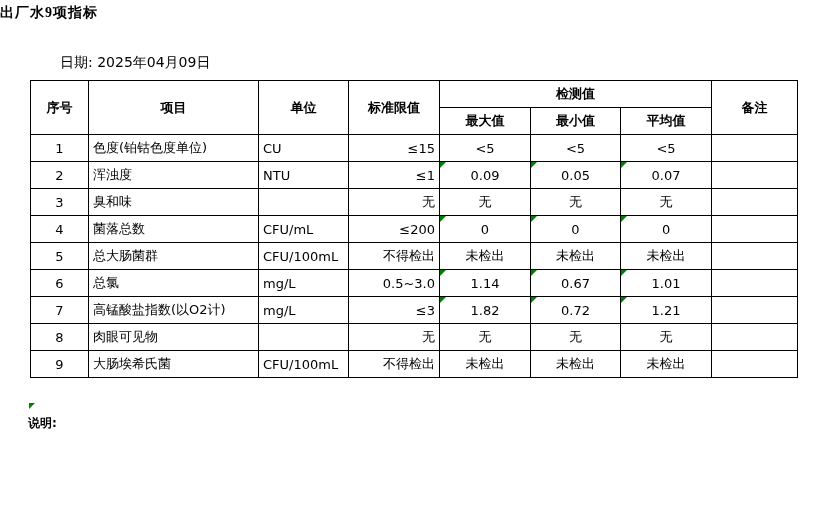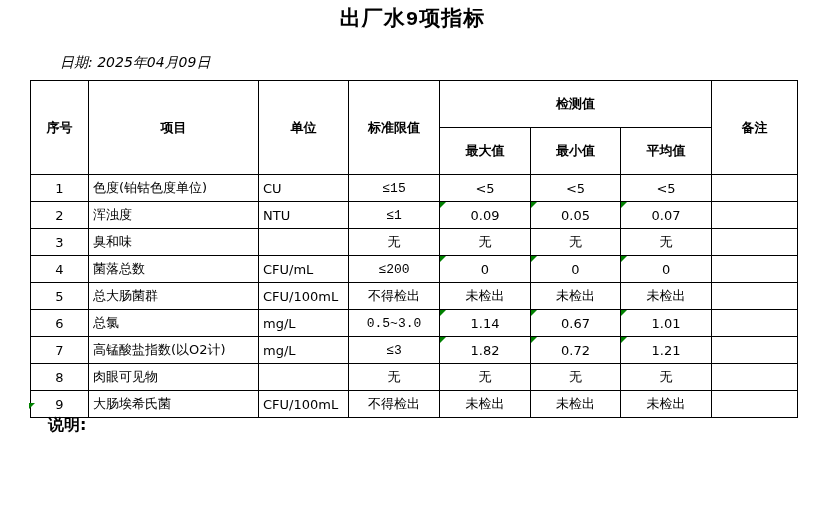--- a/index.html
+++ b/index.html
@@ -1,70 +1,69 @@
 <!DOCTYPE html>
 <html><head>
 <meta charset="utf-8">
 <style>
   * { margin:0; padding:0; box-sizing:border-box; }
   html,body { width:825px; height:520px; background:#ffffff; overflow:hidden; }
   body { position:relative; font-family:"DejaVu Sans", sans-serif; color:#000; }
 
   .title {
     position:absolute; top:4px; left:0; width:100%;
-    text-align:center; font-family:Liberation Mono, monospace;
-    font-size:21px; font-weight:bold; letter-spacing:1px;
+    font-family:Liberation Serif, serif;
+    font-size:14px; font-weight:bold; letter-spacing:1px;
   }
 
   .date-line {
     position:absolute; top:54px; left:60px;
     font-size:14px;
-    font-style:italic;
   }
 
   table.report {
     position:absolute; top:80px; left:30px;
     width:767px; table-layout:fixed;
     border-collapse:collapse;
   }
   table.report th, table.report td {
     border:1px solid #000;
     font-size:13px;
     height:27px;
     padding:0 4px;
     overflow:hidden; white-space:nowrap;
     position:relative;
     background:#fff;
   }
-  table.report th { font-weight:bold; text-align:center; padding:14px 2px; }
+  table.report th { font-weight:bold; text-align:center; padding:4px 2px; }
   td.c-no    { text-align:center; }
   td.c-item  { text-align:left; }
   td.c-unit  { text-align:left;margin-top:28px; }
-  td.c-limit { text-align:center;font-family:Liberation Mono, monospace; }
+  td.c-limit { text-align:right; }
   td.c-val   { text-align:center; }
   td.c-remark{ text-align:center; }
 
   td.flagged::before {
     content:"";
     position:absolute; top:0; left:0;
     width:0; height:0;
     border-top:6px solid #008000;
     border-right:6px solid transparent;
   }
 
   .stray-flag {
     position:absolute; top:403px; left:29px;
     width:0; height:0;
     border-top:6px solid #008000;
     border-right:6px solid transparent;
   }
 
   .notes-label {
-    position:absolute; top:415px; left:48px;
-    font-size:16px; font-weight:bold;
+    position:absolute; top:415px; left:28px;
+    font-size:12px; font-weight:bold;
   }
   .notes {
     position:absolute; top:446px; left:48px;
     font-size:13px; line-height:19px;
     width:760px;
   }
   .notes div { white-space:nowrap; }
 </style>
 </head>
 <body>

